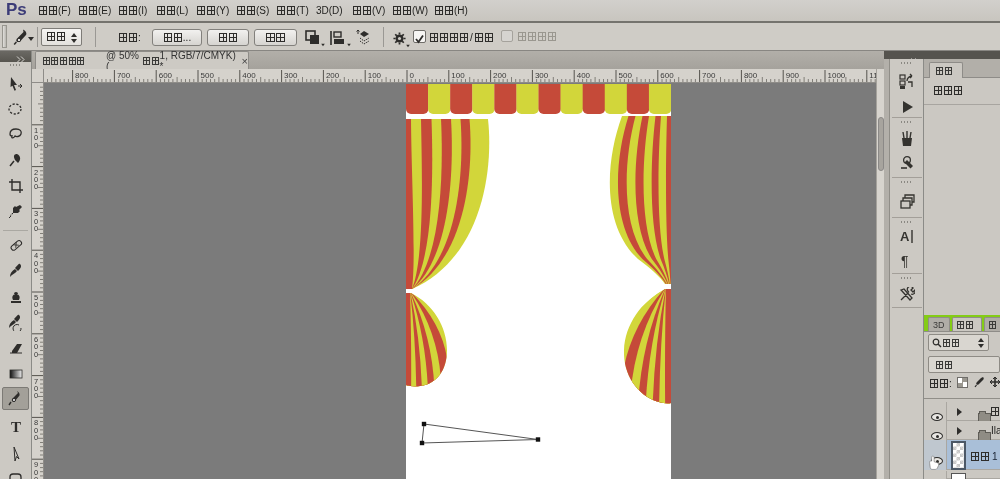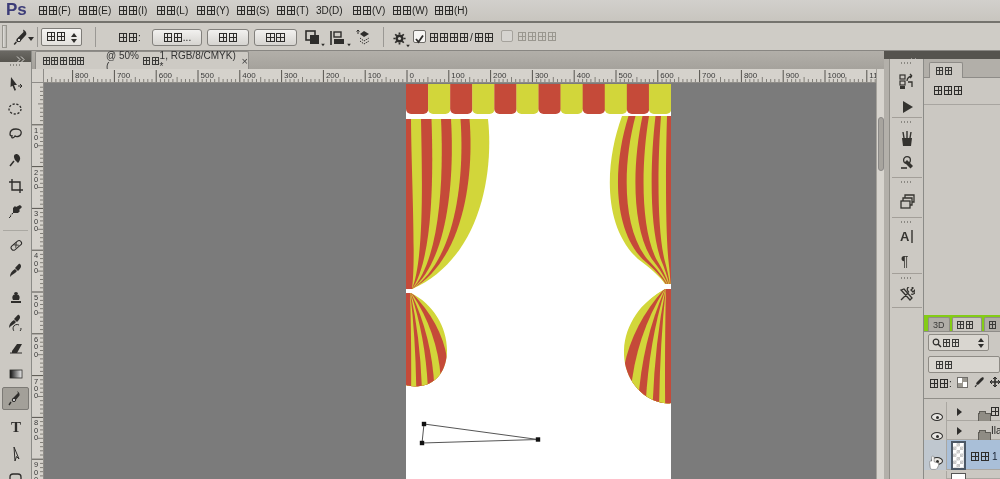--- a/index.html
+++ b/index.html
@@ -230,21 +230,21 @@
 <div class="abs" style="left:32px;top:51px;width:852px;height:18px;background:linear-gradient(#b2afa9,#a5a29c)">
     <div class="abs row" style="left:3px;top:0;width:214px;height:18px;background:#cdcac4;border:1px solid #8e8c88;border-bottom:none;border-radius:2px 2px 0 0;padding-left:6px;font-size:10px;color:#333">
       <i class="cs"></i>
       <i class="cs"></i>
       <i class="cs"></i>
       <i class="cs"></i>
       <i class="cs"></i>
       <span style="margin-left:21px">@ 50% (</span>
       <i class="cs"></i>
       <i class="cs"></i>
-      <span> 1, RGB/8/CMYK) *</span>
+      <span> 1, RGB/7/CMYK) *</span>
       <span style="margin-left:5px;font-size:11px;color:#444">×</span>
     </div>
   </div>
 <div class="abs" style="left:32px;top:69px;width:12px;height:14px;background:#d5d2cc;border-right:1px solid #8e8c88;border-bottom:1px solid #8e8c88"></div>
 <div class="abs" style="left:44px;top:69px;width:832px;height:14px;background:#d5d2cc;border-bottom:1px solid #8e8c88;overflow:hidden">
     <svg width="832" height="14" viewBox="12 0 832 14" style="position:absolute;left:0;top:0">
       <line x1="3.0" y1="10" x2="3.0" y2="13" stroke="#807e78" stroke-width="1"></line>
       <line x1="7.2" y1="10" x2="7.2" y2="13" stroke="#807e78" stroke-width="1"></line>
       <line x1="11.3" y1="10" x2="11.3" y2="13" stroke="#807e78" stroke-width="1"></line>
       <line x1="15.5" y1="10" x2="15.5" y2="13" stroke="#807e78" stroke-width="1"></line>

